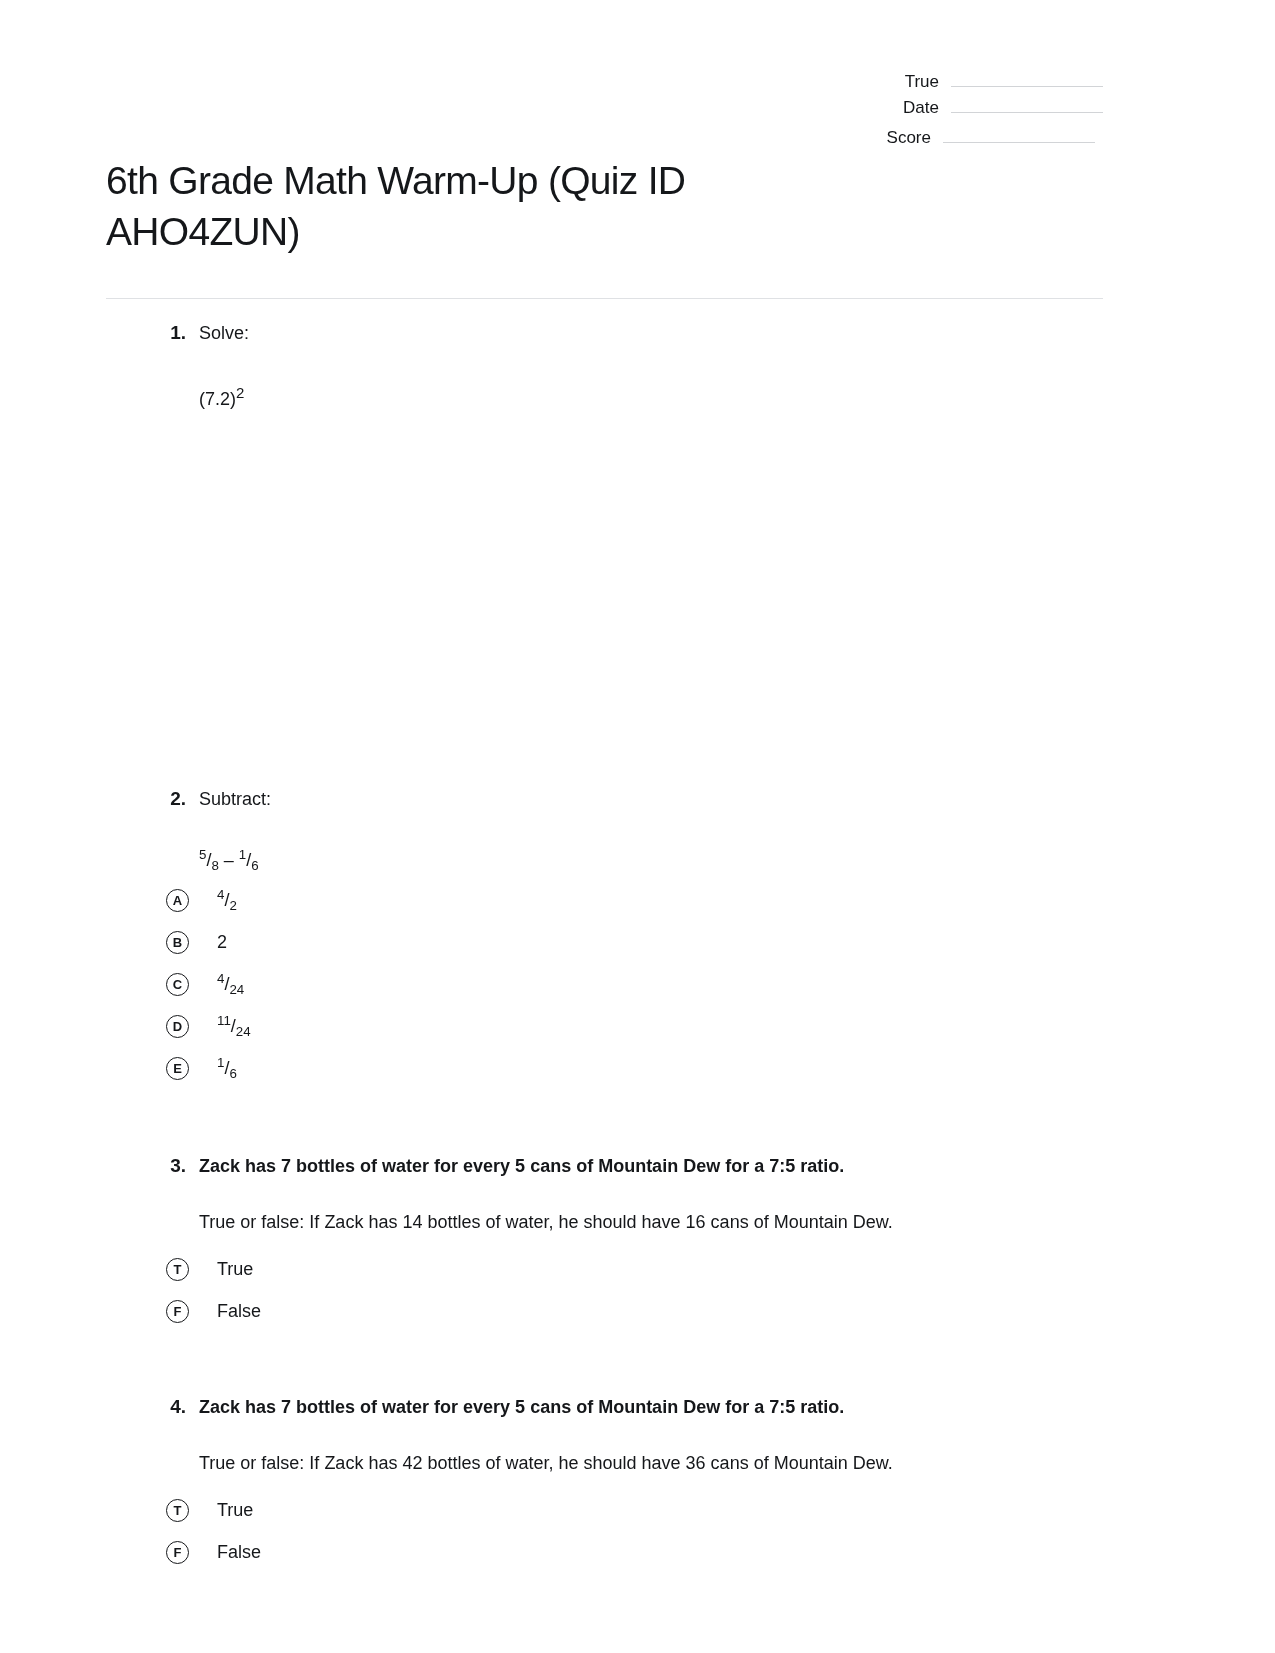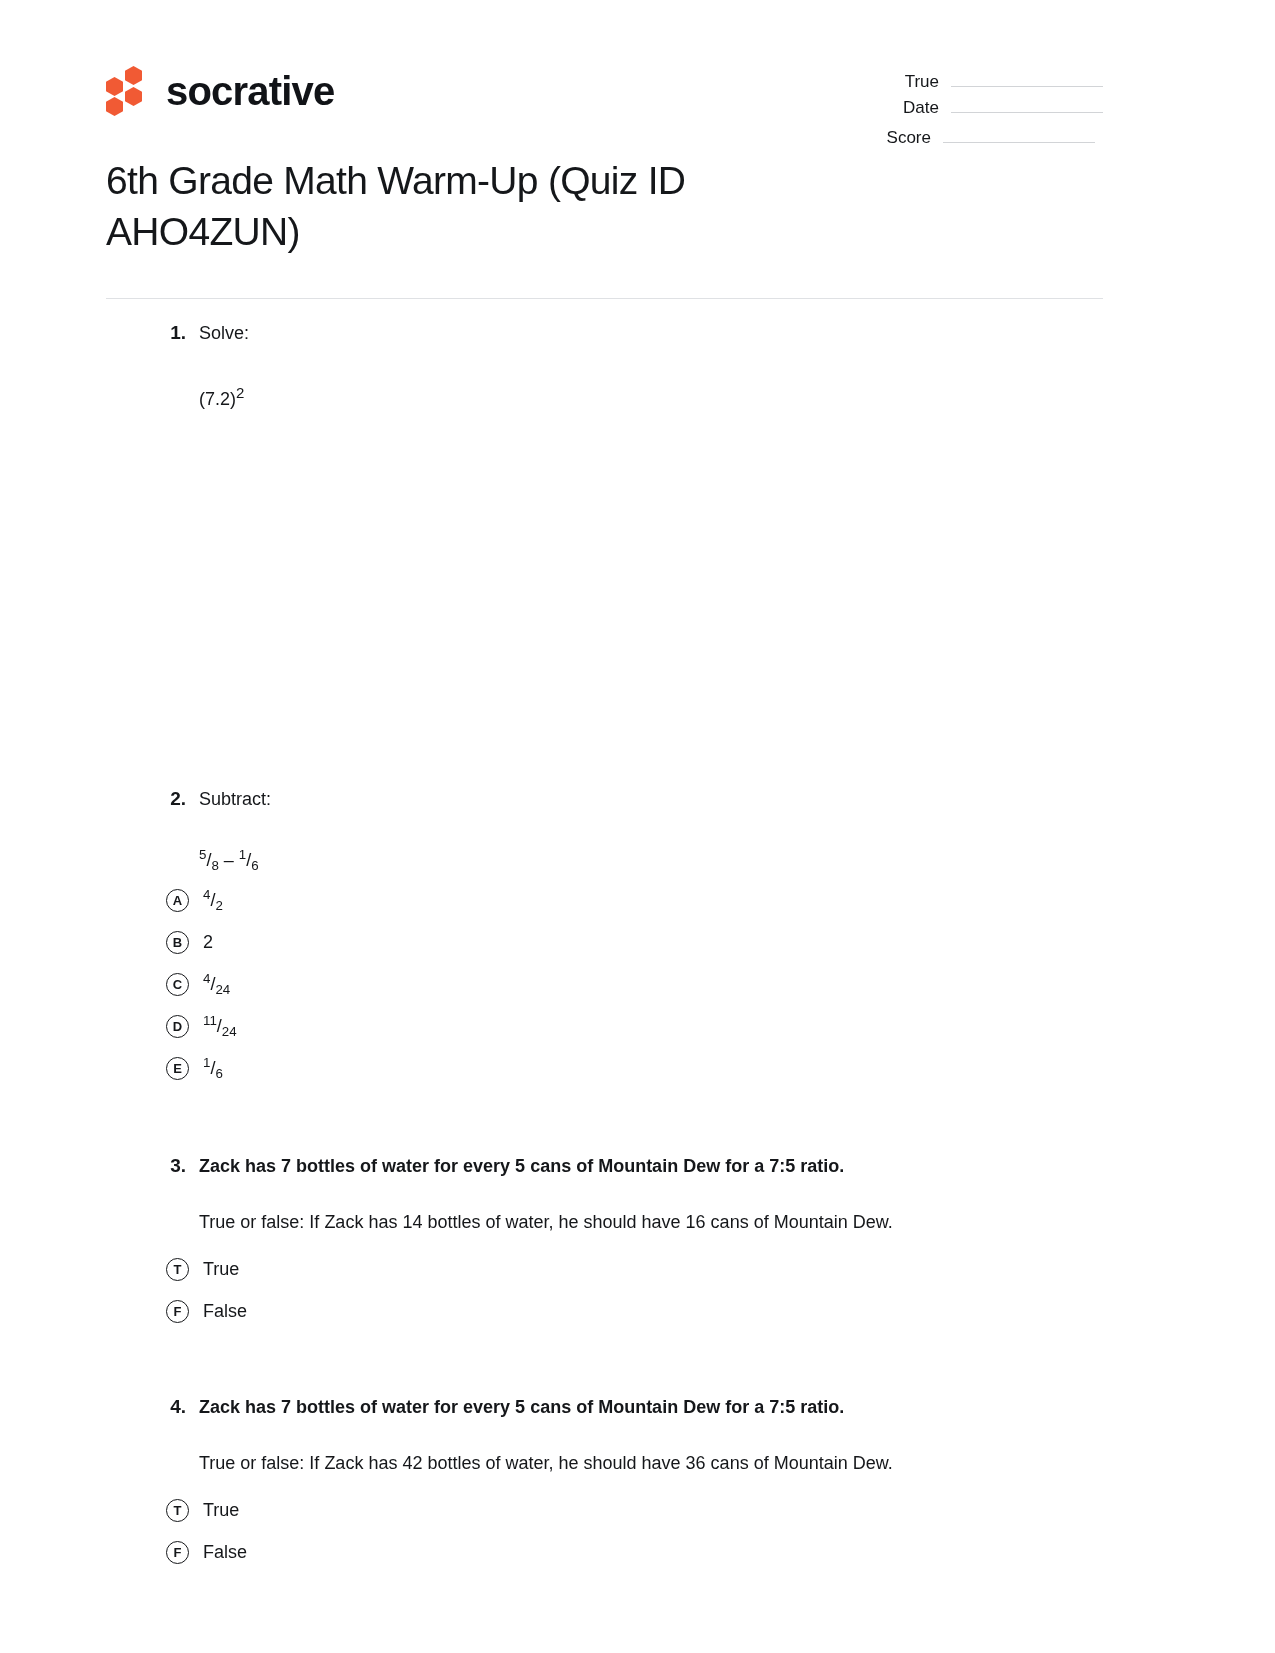--- a/index.html
+++ b/index.html
@@ -192,41 +192,33 @@
     justify-content: center;
     font-size: 13px;
     font-weight: 700;
     color: #15171a;
     flex: none;
     box-sizing: border-box;
   }
   .choice-text {
     font-size: 18px;
     color: #15171a;
+    margin-left: 14px;
   }
 
   .spacer-workspace { height: 300px; }
 </style>
 </head>
 <body>
 
 <div class="page">
   <div class="sheet">
 
     <div class="header">
 
-      <div class="brand">
-        <div class="brand-mark">
-          <span class="hex h1"></span>
-          <span class="hex h2"></span>
-          <span class="hex h3"></span>
-          <span class="hex h4"></span>
-        </div>
-        <div class="brand-word">socrative</div>
-      </div>
 
       <div class="meta">
         <div class="meta-row">
           <span class="meta-label">True</span>
           <span class="meta-line"></span>
         </div>
         <div class="meta-row">
           <span class="meta-label">Date</span>
           <span class="meta-line"></span>
         </div>

